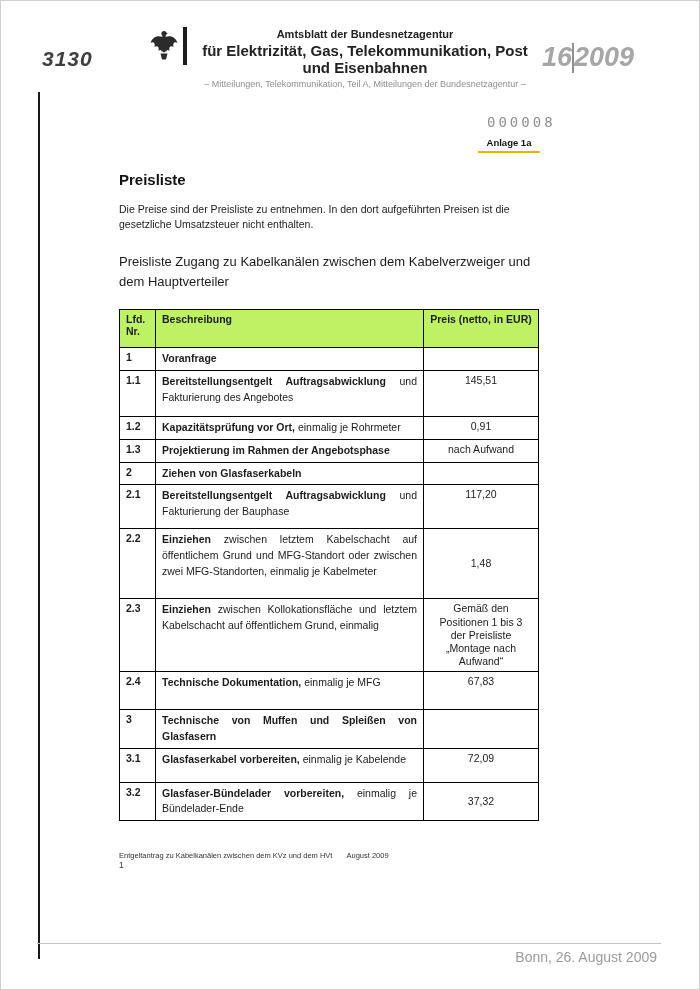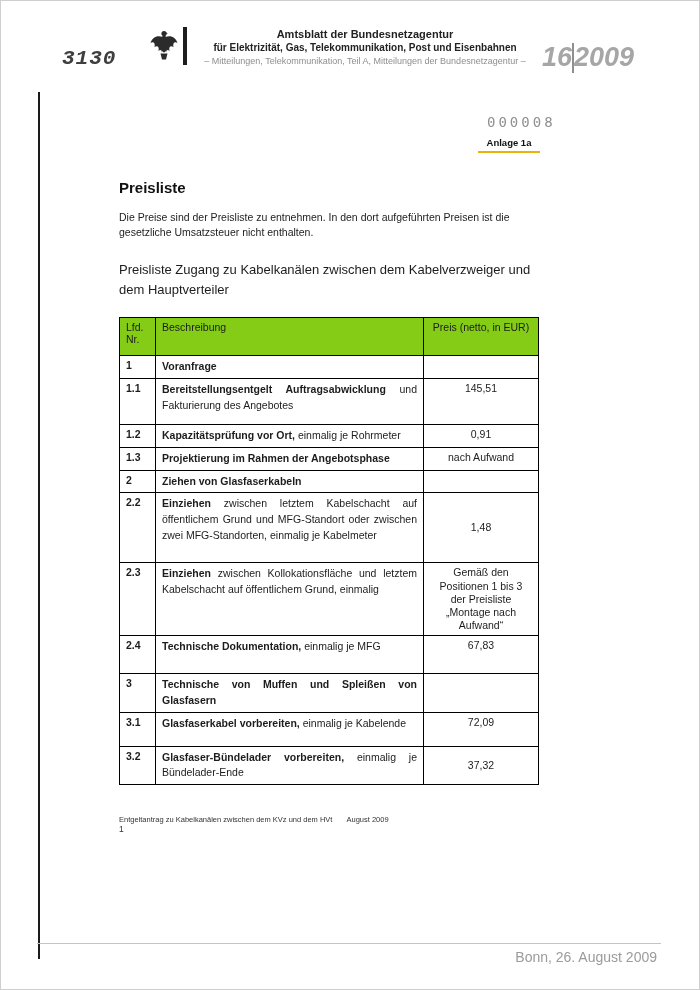--- a/index.html
+++ b/index.html
@@ -7,46 +7,46 @@
   body {
     width:700px; height:990px; background:#ffffff;
     font-family:"Liberation Sans", sans-serif; color:#1c1c1c;
     position:relative; overflow:hidden;
   }
   .page { position:absolute; inset:0; border:1px solid #cfcfcf; background:#fff; }
 
   .scan-line { position:absolute; left:37px; top:91px; width:2px; height:867px; background:#1a1a1a; }
 
   
-  .page-code { position:absolute; left:61px; top:46px; font-size:21px; font-weight:bold; font-style:italic; color:#3f3f3f; letter-spacing:1px;font-family:Liberation Mono, monospace; }
+  .page-code { position:absolute; left:41px; top:46px; font-size:21px; font-weight:bold; font-style:italic; color:#3f3f3f; letter-spacing:1px; }
   .brand { position:absolute; left:148px; top:26px; display:flex; align-items:flex-start; }
   .brand .black-bar { width:4px; height:38px; background:#1d1d1d; margin-left:4px; }
   .mast-text { position:absolute; left:188px; top:27px; width:352px; text-align:center; }
   .mt1 { font-size:11px; font-weight:bold; color:#222; }
-  .mt2 { font-size:10px; font-weight:bold; margin-top:2px; color:#222; }
+  .mt2 { font-size:15px; font-weight:bold; margin-top:2px; color:#222; }
   .mt3 { font-size:9px; color:#8e8e8e; margin-top:3px; }
   .issue { position:absolute; left:541px; top:41px; display:flex; align-items:center; gap:0;
            font-size:27px; font-weight:bold; font-style:italic; color:#a6a6a6; }
   .issue-bar { width:2px; height:30px; background:#8f8f8f; }
 
   
   .serial { position:absolute; left:486px; top:113px; font-family:"DejaVu Sans Mono", monospace;
             font-size:14px; color:#8f8f8f; letter-spacing:3px; }
   .annex { position:absolute; left:477px; top:136px; width:62px; font-size:9.5px; font-weight:bold;
            color:#111; border-bottom:2px solid #eab308; padding-bottom:3px; text-align:center; }
 
   
   .content { position:absolute; left:118px; top:170px; width:420px; }
-  .heading { font-size:15px; font-weight:bold; margin:8px 0 14px; color:#111; }
+  .heading { font-size:15px; font-weight:bold; margin:0 0 14px; color:#111; }
   .intro { font-size:10.5px; line-height:1.45; margin:0 0 20px; }
   .subheading { font-size:13px; line-height:1.5; margin:0 0 18px; }
 
   table.pricelist { border-collapse:collapse; width:419px; font-size:10.5px; table-layout:fixed; }
   .pricelist th, .pricelist td { border:1px solid #000; padding:3px 6px; vertical-align:top; }
-  .pricelist thead th { background:#84cc16; font-weight:normal; text-align:left; }
+  .pricelist thead th { background:#bef264; font-weight:bold; text-align:left; }
   .pricelist th.col-nr { width:36px; }
   .pricelist th.col-desc { width:268px; }
   .pricelist th.col-price { width:115px; text-align:center; }
   td.nr { font-weight:bold; }
   td.desc { text-align:justify; line-height:1.5;margin-top:24px; }
   td.desc b { font-weight:bold; }
   td.price { text-align:center; line-height:1.25; padding:3px 8px; }
   td.price.v-mid { vertical-align:middle; }
   tr.h20{height:20px} tr.h22{height:22px} tr.h34{height:34px} tr.h36{height:36px}
   tr.h38{height:38px} tr.h44{height:44px} tr.h46{height:46px} tr.h64{height:64px} tr.h70{height:70px}
@@ -132,20 +132,25 @@
         <tr class="h20">
           <td class="nr">1.3</td>
           <td class="desc"><b>Projektierung im Rahmen der Angebotsphase</b><span></span></td>
           <td class="price">nach Aufwand</td>
         </tr>
         <tr class="h20">
           <td class="nr">2</td>
           <td class="desc"><b>Ziehen von Glasfaserkabeln</b><span></span></td>
           <td class="price"></td>
         </tr>
+        <tr class="h44">
+          <td class="nr">2.1</td>
+          <td class="desc"><b>Bereitstellungsentgelt Auftragsabwicklung</b><span> und Fakturierung der Bauphase</span></td>
+          <td class="price">117,20</td>
+        </tr>
         <tr class="h70">
           <td class="nr">2.2</td>
           <td class="desc"><b>Einziehen</b><span> zwischen letztem Kabelschacht auf öffentlichem Grund und MFG-Standort oder zwischen zwei MFG-Standorten, einmalig je Kabelmeter</span></td>
           <td class="price v-mid">1,48</td>
         </tr>
         <tr class="h64">
           <td class="nr">2.3</td>
           <td class="desc"><b>Einziehen</b><span> zwischen Kollokationsfläche und letztem Kabelschacht auf öffentlichem Grund, einmalig</span></td>
           <td class="price">Gemäß den Positionen 1 bis 3 der Preisliste „Montage nach Aufwand“</td>
         </tr>

